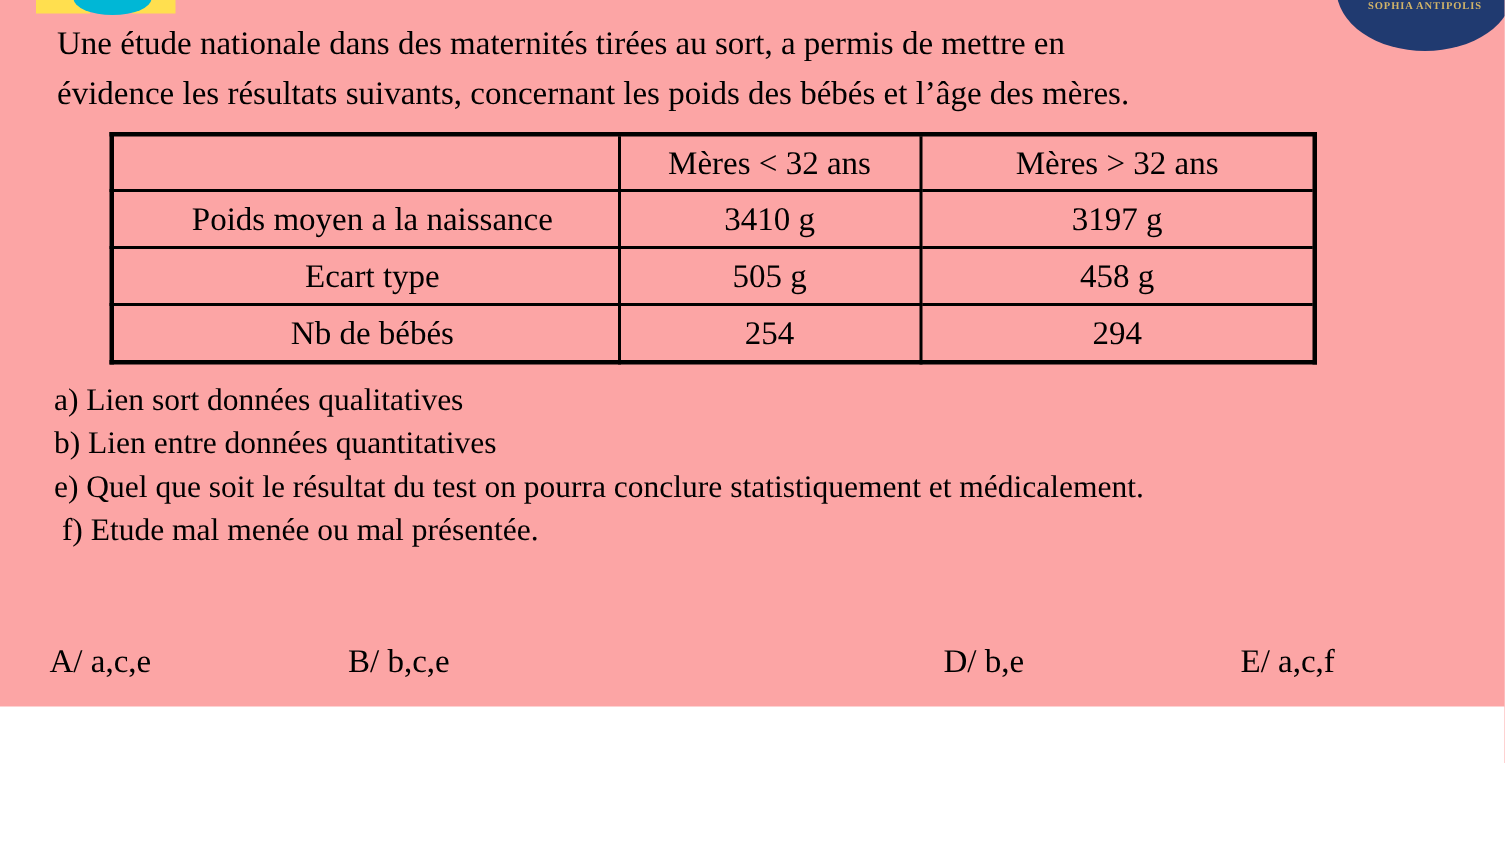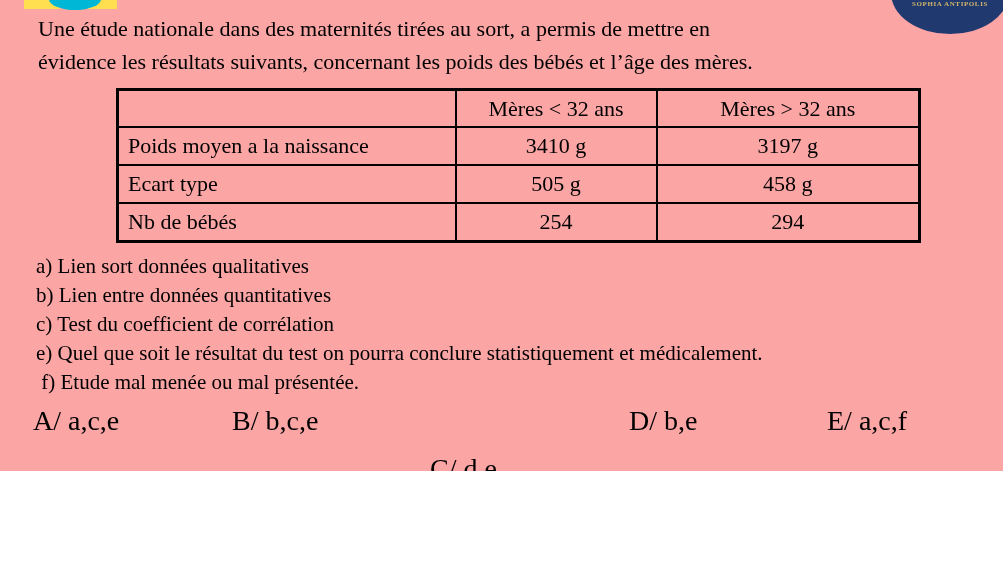--- a/index.html
+++ b/index.html
@@ -13,30 +13,30 @@
   .logo-y2{position:absolute; left:64px; top:0; width:29px; height:9px; background:#ffdf4f;}
   .logo-cyan{position:absolute; left:25px; top:-12px; width:52px; height:22px; border-radius:50%; background:#00b7d6;}
   
   .badge{position:absolute; left:891px; top:-48px; width:118px; height:82px; border-radius:50%; background:#203a70;}
   .badge-text{position:absolute; top:48px; left:0; right:0; text-align:center;
     color:#d2b468; font-size:7px; letter-spacing:0.6px; font-weight:bold; white-space:nowrap;}
   
   .intro{position:absolute; left:38px; top:12px; width:920px; font-size:22px; line-height:33px;}
   
   .qtable{position:absolute; left:73px; top:88px; border-collapse:collapse;
-    table-layout:fixed; width:802px; font-size:22px; border:3px solid #000;margin-left:43px;}
+    table-layout:fixed; width:802px; font-size:22px; border:3px solid #000;}
   .qtable th,.qtable td{border:2px solid #000; font-weight:normal; text-align:center;
     padding:0; height:36px; overflow:hidden; white-space:nowrap;}
   .qtable th{height:35px;}
-  .qtable .c0{text-align:left; padding-left:9px;}
+  .qtable .c0{text-align:center; padding-left:9px;}
   
   .options{position:absolute; left:36px; top:252px; width:960px; font-size:21px; line-height:29px;}
   .opt-line{white-space:pre;}
   
-  .choices{position:absolute; left:33px; top:406px; width:970px; height:29px; font-size:28px; line-height:29px;}
+  .choices{position:absolute; left:33px; top:426px; width:970px; height:29px; font-size:22px; line-height:29px;}
   .choice{position:absolute; top:0; white-space:pre;}
   .choice.p0{left:0;} .choice.p1{left:199px;} .choice.p2{left:397px;margin-top:48px;} .choice.p3{left:596px;} .choice.p4{left:794px;}
   
   .answer{position:absolute; left:36px; top:478px; width:940px; font-size:22px; line-height:29px; color:#3232a0;}
   
   .cartoon{position:absolute; left:884px; top:537px; width:119px; height:34px;}
 </style>
 </head>
 <body>
 
@@ -83,21 +83,20 @@
         <td class="c0">Nb de bébés</td>
         <td>254</td>
         <td>294</td>
       </tr>
     </tbody>
   </table>
 
   <div class="options">
     <div class="opt-line">a) Lien sort données qualitatives</div>
     <div class="opt-line">b) Lien entre données quantitatives</div>
-    <div class="opt-line">c) Test du coefficient de corrélation</div>
     <div class="opt-line">e) Quel que soit le résultat du test on pourra conclure statistiquement et médicalement.</div>
     <div class="opt-line"> f) Etude mal menée ou mal présentée.</div>
   </div>
 
   <div class="choices">
     <span class="choice p0">A/ a,c,e</span>
     <span class="choice p1">B/ b,c,e</span>
     <span class="choice p2">C/ d,e</span>
     <span class="choice p3">D/ b,e</span>
     <span class="choice p4">E/ a,c,f</span>

